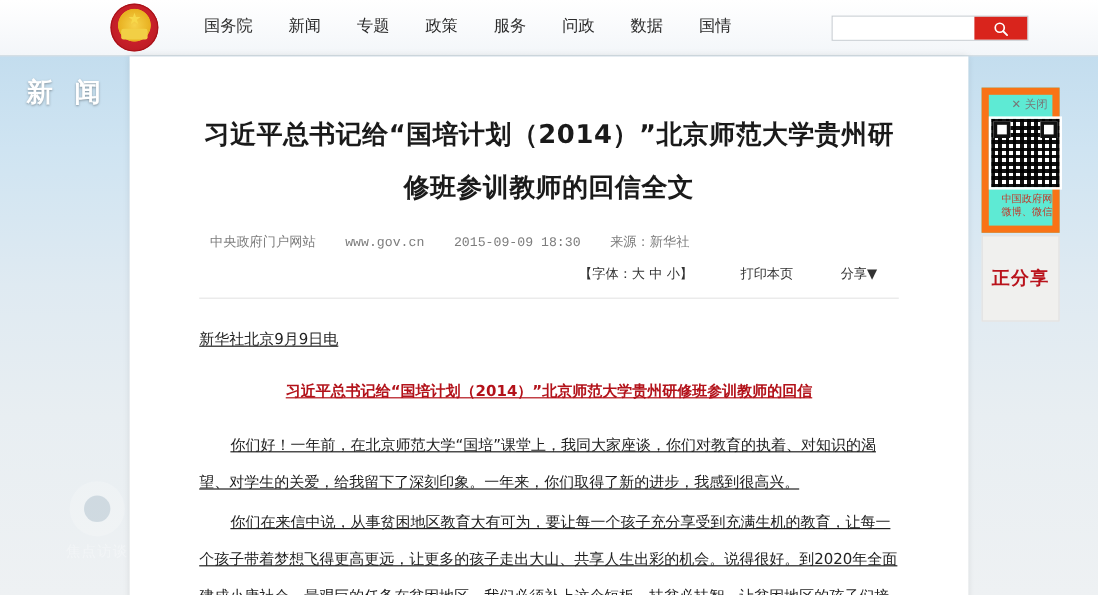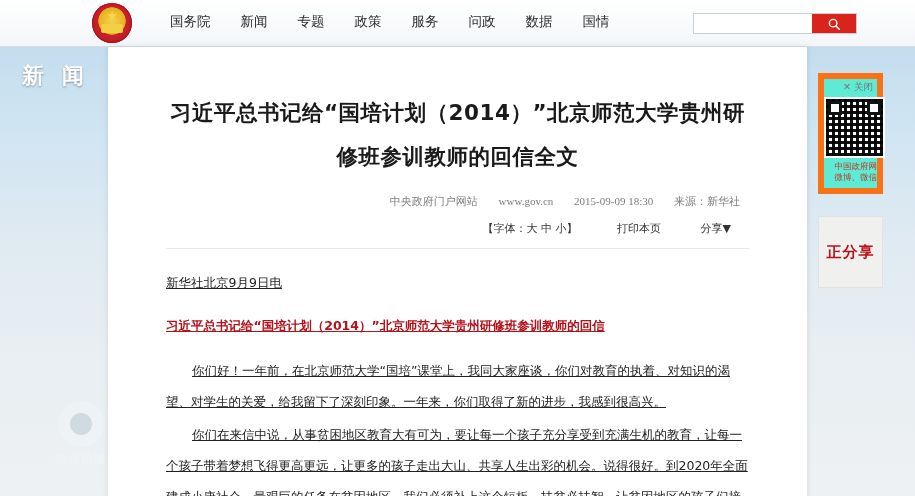--- a/index.html
+++ b/index.html
@@ -185,24 +185,24 @@
     font-family: "DejaVu Sans", sans-serif;
     font-size: 21.5px;
     font-weight: bold;
     color: #1a1a1a;
     line-height: 44px;
     text-align: center;
     letter-spacing: .5px;
   }
   #meta {
     margin-top: 14px;
-    text-align: right;
+    text-align: left;
     font-size: 11px;
     color: #7d7d7d;
-    font-family: Liberation Serif, serif;
+    font-family: Liberation Mono, monospace;
   }
   #meta span { margin: 0 9px; }
   #tools {
     margin-top: 12px;
     text-align: right;
     font-size: 11px;
     color: #555;
     font-family: "DejaVu Sans", sans-serif;
   }
   #tools .group { margin: 0 18px; display: inline-block; }
@@ -215,20 +215,21 @@
   #body-text {
     margin-top: 18px;
     font-family: "DejaVu Sans", sans-serif;
     font-size: 12.5px;
     color: #222;
     line-height: 31px;
   }
   #body-text p { margin: 0 0 2px 0; text-decoration: underline; }
   #body-text p.indent { text-indent: 26px; }
   #body-text p.sub-title {
+    text-align: center;
     color: #b3121a;
     font-weight: bold;
     font-size: 12.5px;
     margin: 12px 0 14px 0;
   }
 
   
   #sidecard {
     position: absolute;
     left: 818px; top: 73px;
@@ -282,21 +283,20 @@
     border: 1px solid #e2e2e2;
     box-sizing: border-box;
     display: flex;
     align-items: center;
     justify-content: center;
     font-family: "DejaVu Sans", sans-serif;
     font-size: 15px;
     font-weight: bold;
     color: #b9121b;
     letter-spacing: 1px;
-    margin-top: 20px;
   }
 </style>
 </head>
 <body>
 
 <div id="tv-frame">
   <div id="tv-logo">
     <div class="cctv">
       <span>CCTV</span><span class="num">13</span>
     </div>

